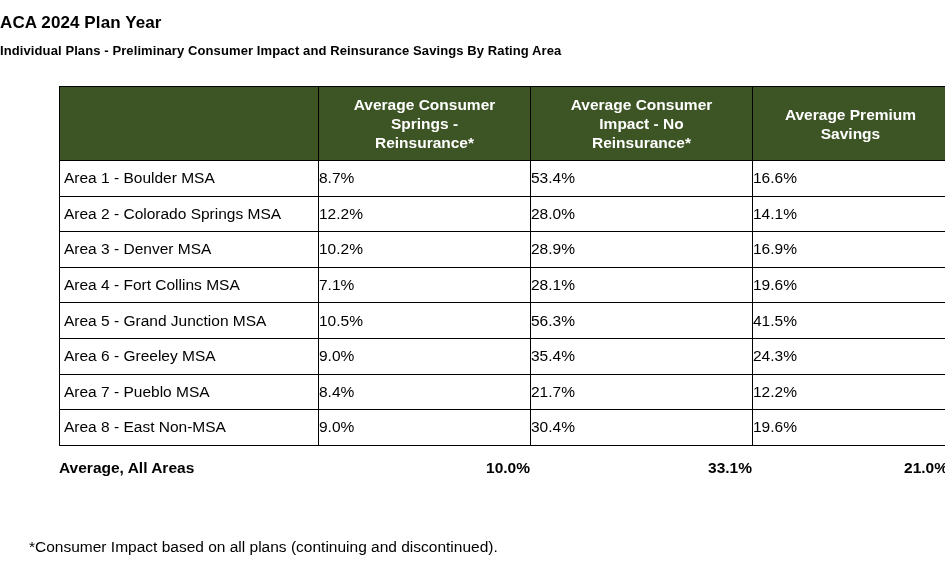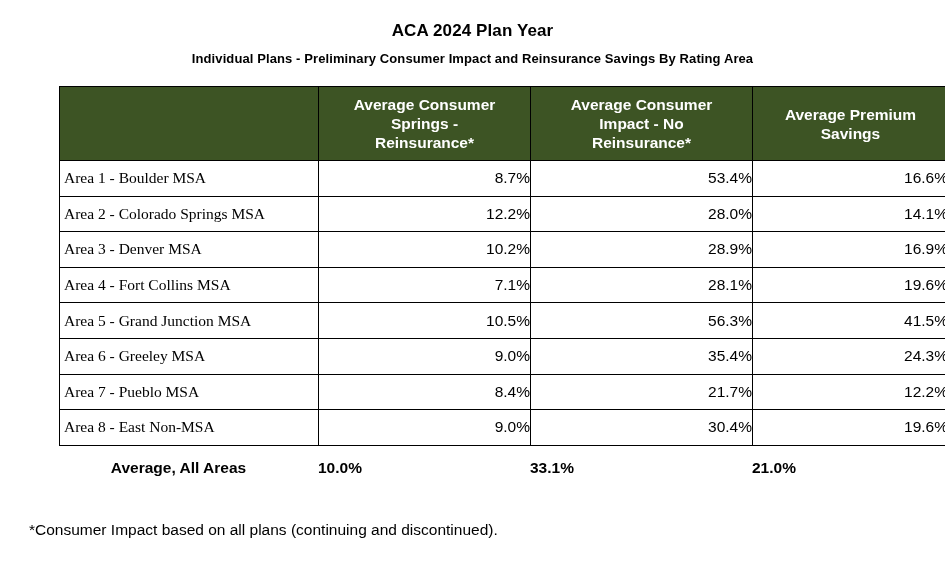--- a/index.html
+++ b/index.html
@@ -17,22 +17,22 @@
 
   .page {
     position: relative;
     width: 945px;
     height: 570px;
     box-sizing: border-box;
   }
 
   
   .title-block {
-    padding-top: 20px;
-    text-align: center;
+    padding-top: 12px;
+    text-align: left;
   }
   .title-line-1 {
     font-size: 17px;
     font-weight: bold;
     letter-spacing: 0.1px;
     line-height: 22px;
   }
   .title-line-2 {
     font-size: 13px;
     font-weight: bold;
@@ -84,56 +84,55 @@
   tbody td {
     height: 35.6px;
     font-size: 15.5px;
     box-sizing: border-box;
   }
   tbody td.area-name {
     text-align: left;
     padding-left: 4px;
     white-space: nowrap;
     overflow: hidden;
-    font-family: Liberation Serif, serif;
   }
   tbody td.num {
-    text-align: right;
+    text-align: left;
   }
 
   
   table.footer {
     border-collapse: collapse;
     table-layout: fixed;
     width: 889px;
     margin-top: 0;
   }
   table.footer col.c0 { width: 259px; }
   table.footer col.c1 { width: 212px; }
   table.footer col.c2 { width: 222px; }
   table.footer col.c3 { width: 196px; }
   table.footer td {
     border: none;
     height: 44px;
     font-size: 15.5px;
     font-weight: bold;
-    text-align: left;
+    text-align: right;
     vertical-align: middle;
     padding: 0;
   }
   table.footer td.label {
-    text-align: center;
+    text-align: left;
     padding-right: 20px;
   }
 
   
   .footnote {
     position: absolute;
     left: 29px;
-    top: 520px;
+    top: 537px;
     font-size: 15.5px;
     line-height: 20px;
     white-space: nowrap;
   }
 </style>
 </head>
 <body>
 
 <div class="page">
 

